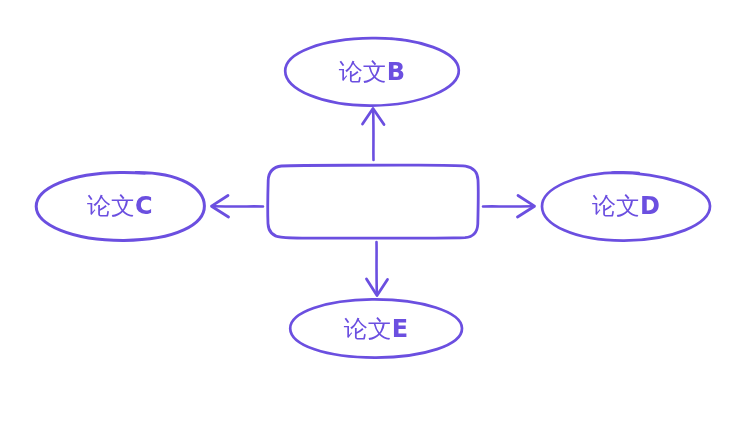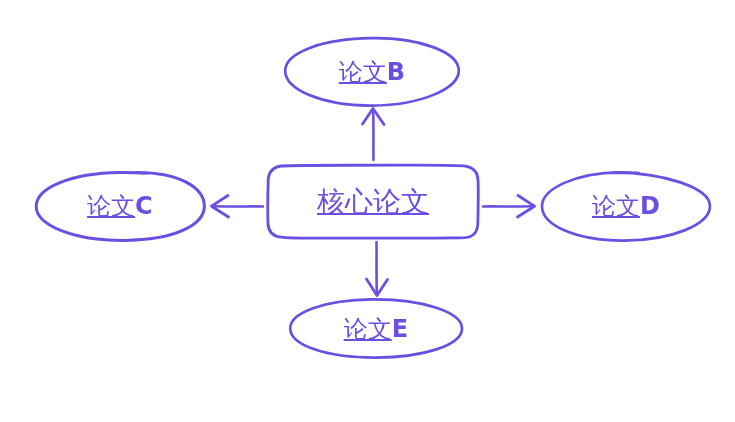--- a/index.html
+++ b/index.html
@@ -48,21 +48,20 @@
     display: flex;
     align-items: center;
     justify-content: center;
     white-space: nowrap;
     line-height: 1;
     user-select: none;
     pointer-events: none;
   }
   .node-label .cjk {
     font-weight: 400;
-    text-decoration: underline;
   }
   .node-label .tag {
     font-weight: 700;
     letter-spacing: 0.2px;
   }
 </style>
 </head>
 <body>
 
 <div id="canvas">
@@ -133,24 +132,20 @@
     <g>
       <path class="node-shape" d="M 372 299.4
                C 422 299.0 461.6 311.8 462.0 328.2
                C 462.4 345.0 424 357.4 376 357.6
                C 326 357.8 290.4 345.0 290.2 328.4
                C 290.0 312.0 326 300.0 372 299.4
                C 385 299.3 398 300.0 408 301.4" stroke="#6B4FE0" stroke-width="2.7"></path>
     </g>
   </svg>
 
-  <div class="node-label" style="left:268px; top:165px; width:210px; height:73px; color:#6B4FE0; font-size:28px;">
-    <span class="cjk">核心论文</span>
-      <span class="tag"></span>
-  </div>
 
   <div class="node-label" style="left:285px; top:38px; width:174px; height:68px; color:#6B4FE0; font-size:24px;">
     <span class="cjk">论文</span>
       <span class="tag">B</span>
   </div>
 
   <div class="node-label" style="left:36px; top:172px; width:168px; height:68px; color:#6B4FE0; font-size:24px;">
     <span class="cjk">论文</span>
       <span class="tag">C</span>
   </div>

